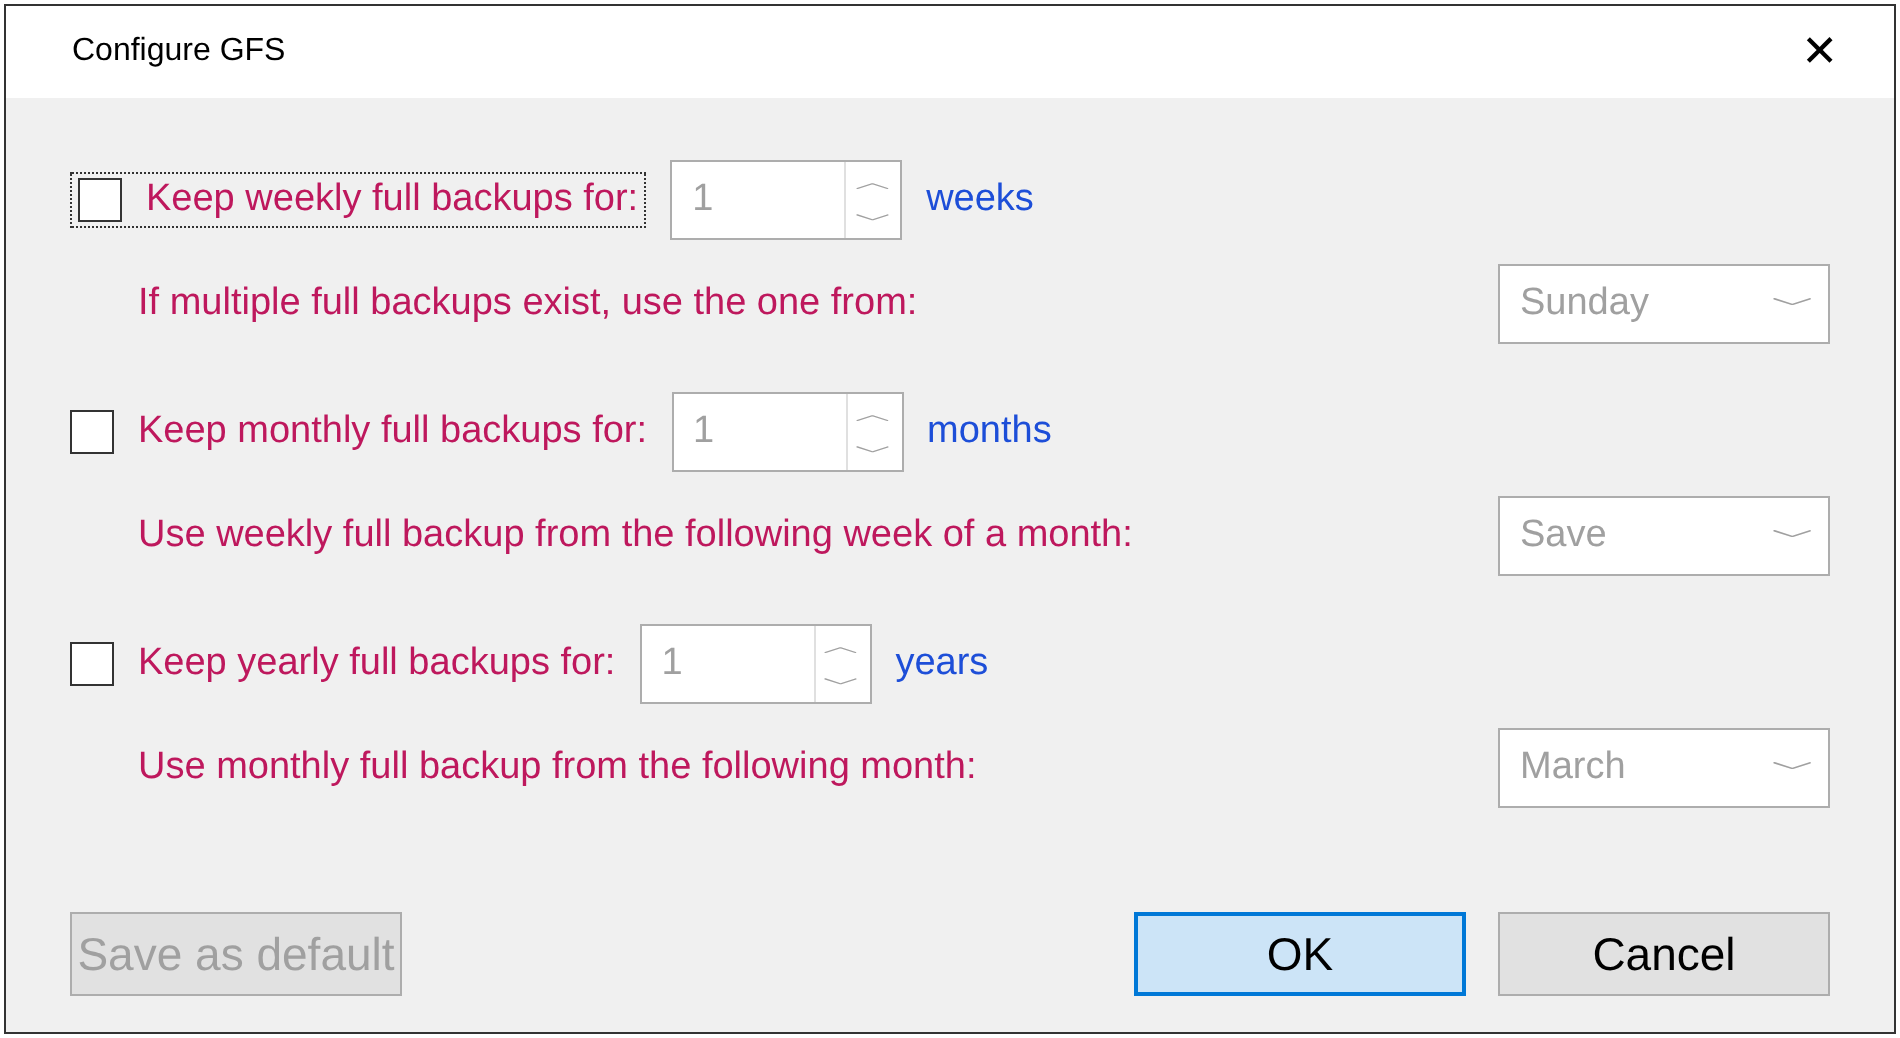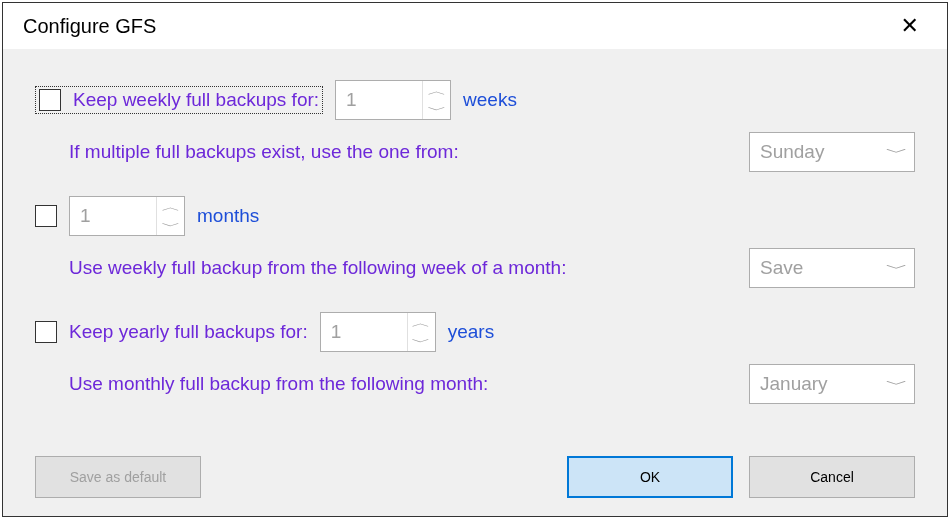--- a/index.html
+++ b/index.html
@@ -26,22 +26,23 @@
     }
     .title-bar {
       display: flex;
       justify-content: space-between;
       align-items: center;
       height: 46px;
       padding: 0 20px;
       background: #fff;
     }
     .title-text {
-      font-size: 20px;
-      color: #000;
+      font-size: 16px;
+      color: #000;
+      margin-left: 13px;
     }
     .close-btn {
       font-size: 22px;
       cursor: pointer;
       line-height: 1;
       padding: 4px 8px;
       color: #000;
     }
     .body-panel {
       flex: 1;
@@ -75,21 +76,21 @@
       cursor: pointer;
     }
     .focus-ring {
       border: 1px dotted #333;
       padding: 2px 3px;
       display: inline-flex;
       align-items: center;
       gap: 12px;
     }
     .label {
-      color: #6d28d9;
+      color: #be185d;
       white-space: nowrap;
     }
     .spinner {
       display: flex;
       align-items: stretch;
       width: 116px;
       height: 40px;
       border: 1.5px solid #adadad;
       background: #fff;
     }
@@ -147,21 +148,21 @@
       gap: 16px;
     }
     .btn {
       height: 42px;
       min-width: 166px;
       border: 1.5px solid #adadad;
       background: #e1e1e1;
       display: flex;
       align-items: center;
       justify-content: center;
-      font-size: 14px;
+      font-size: 23px;
       cursor: pointer;
     }
     .btn-disabled {
       color: #a0a0a0;
       cursor: default;
     }
     .btn-primary {
       border: 2.5px solid #0078d7;
       background: #cce4f7;
       color: #000;
@@ -209,20 +210,21 @@
         <div class="dropdown">
           <span class="dropdown-value">Sunday</span>
           <span class="chev">﹀</span>
         </div>
       </div>
     </div>
 
     <div class="group">
       <div class="row">
         <span class="checkbox"></span>
+        <span class="label">Keep monthly full backups for:</span>
         <div class="spinner">
           <span class="spinner-value">1</span>
           <div class="spinner-buttons">
             <div class="spin-up">
                 <span class="chev">︿</span>
               </div>
             <div class="spin-down">
                 <span class="chev">﹀</span>
               </div>
           </div>
@@ -251,21 +253,21 @@
             <div class="spin-down">
                 <span class="chev">﹀</span>
               </div>
           </div>
         </div>
         <span class="unit">years</span>
       </div>
       <div class="row indent">
         <span class="label">Use monthly full backup from the following month:</span>
         <div class="dropdown">
-          <span class="dropdown-value">January</span>
+          <span class="dropdown-value">March</span>
           <span class="chev">﹀</span>
         </div>
       </div>
     </div>
 
     <div class="button-row">
       <div class="btn btn-disabled">Save as default</div>
       <div class="spacer"></div>
       <div class="btn btn-primary">OK</div>
       <div class="btn btn-default">Cancel</div>

